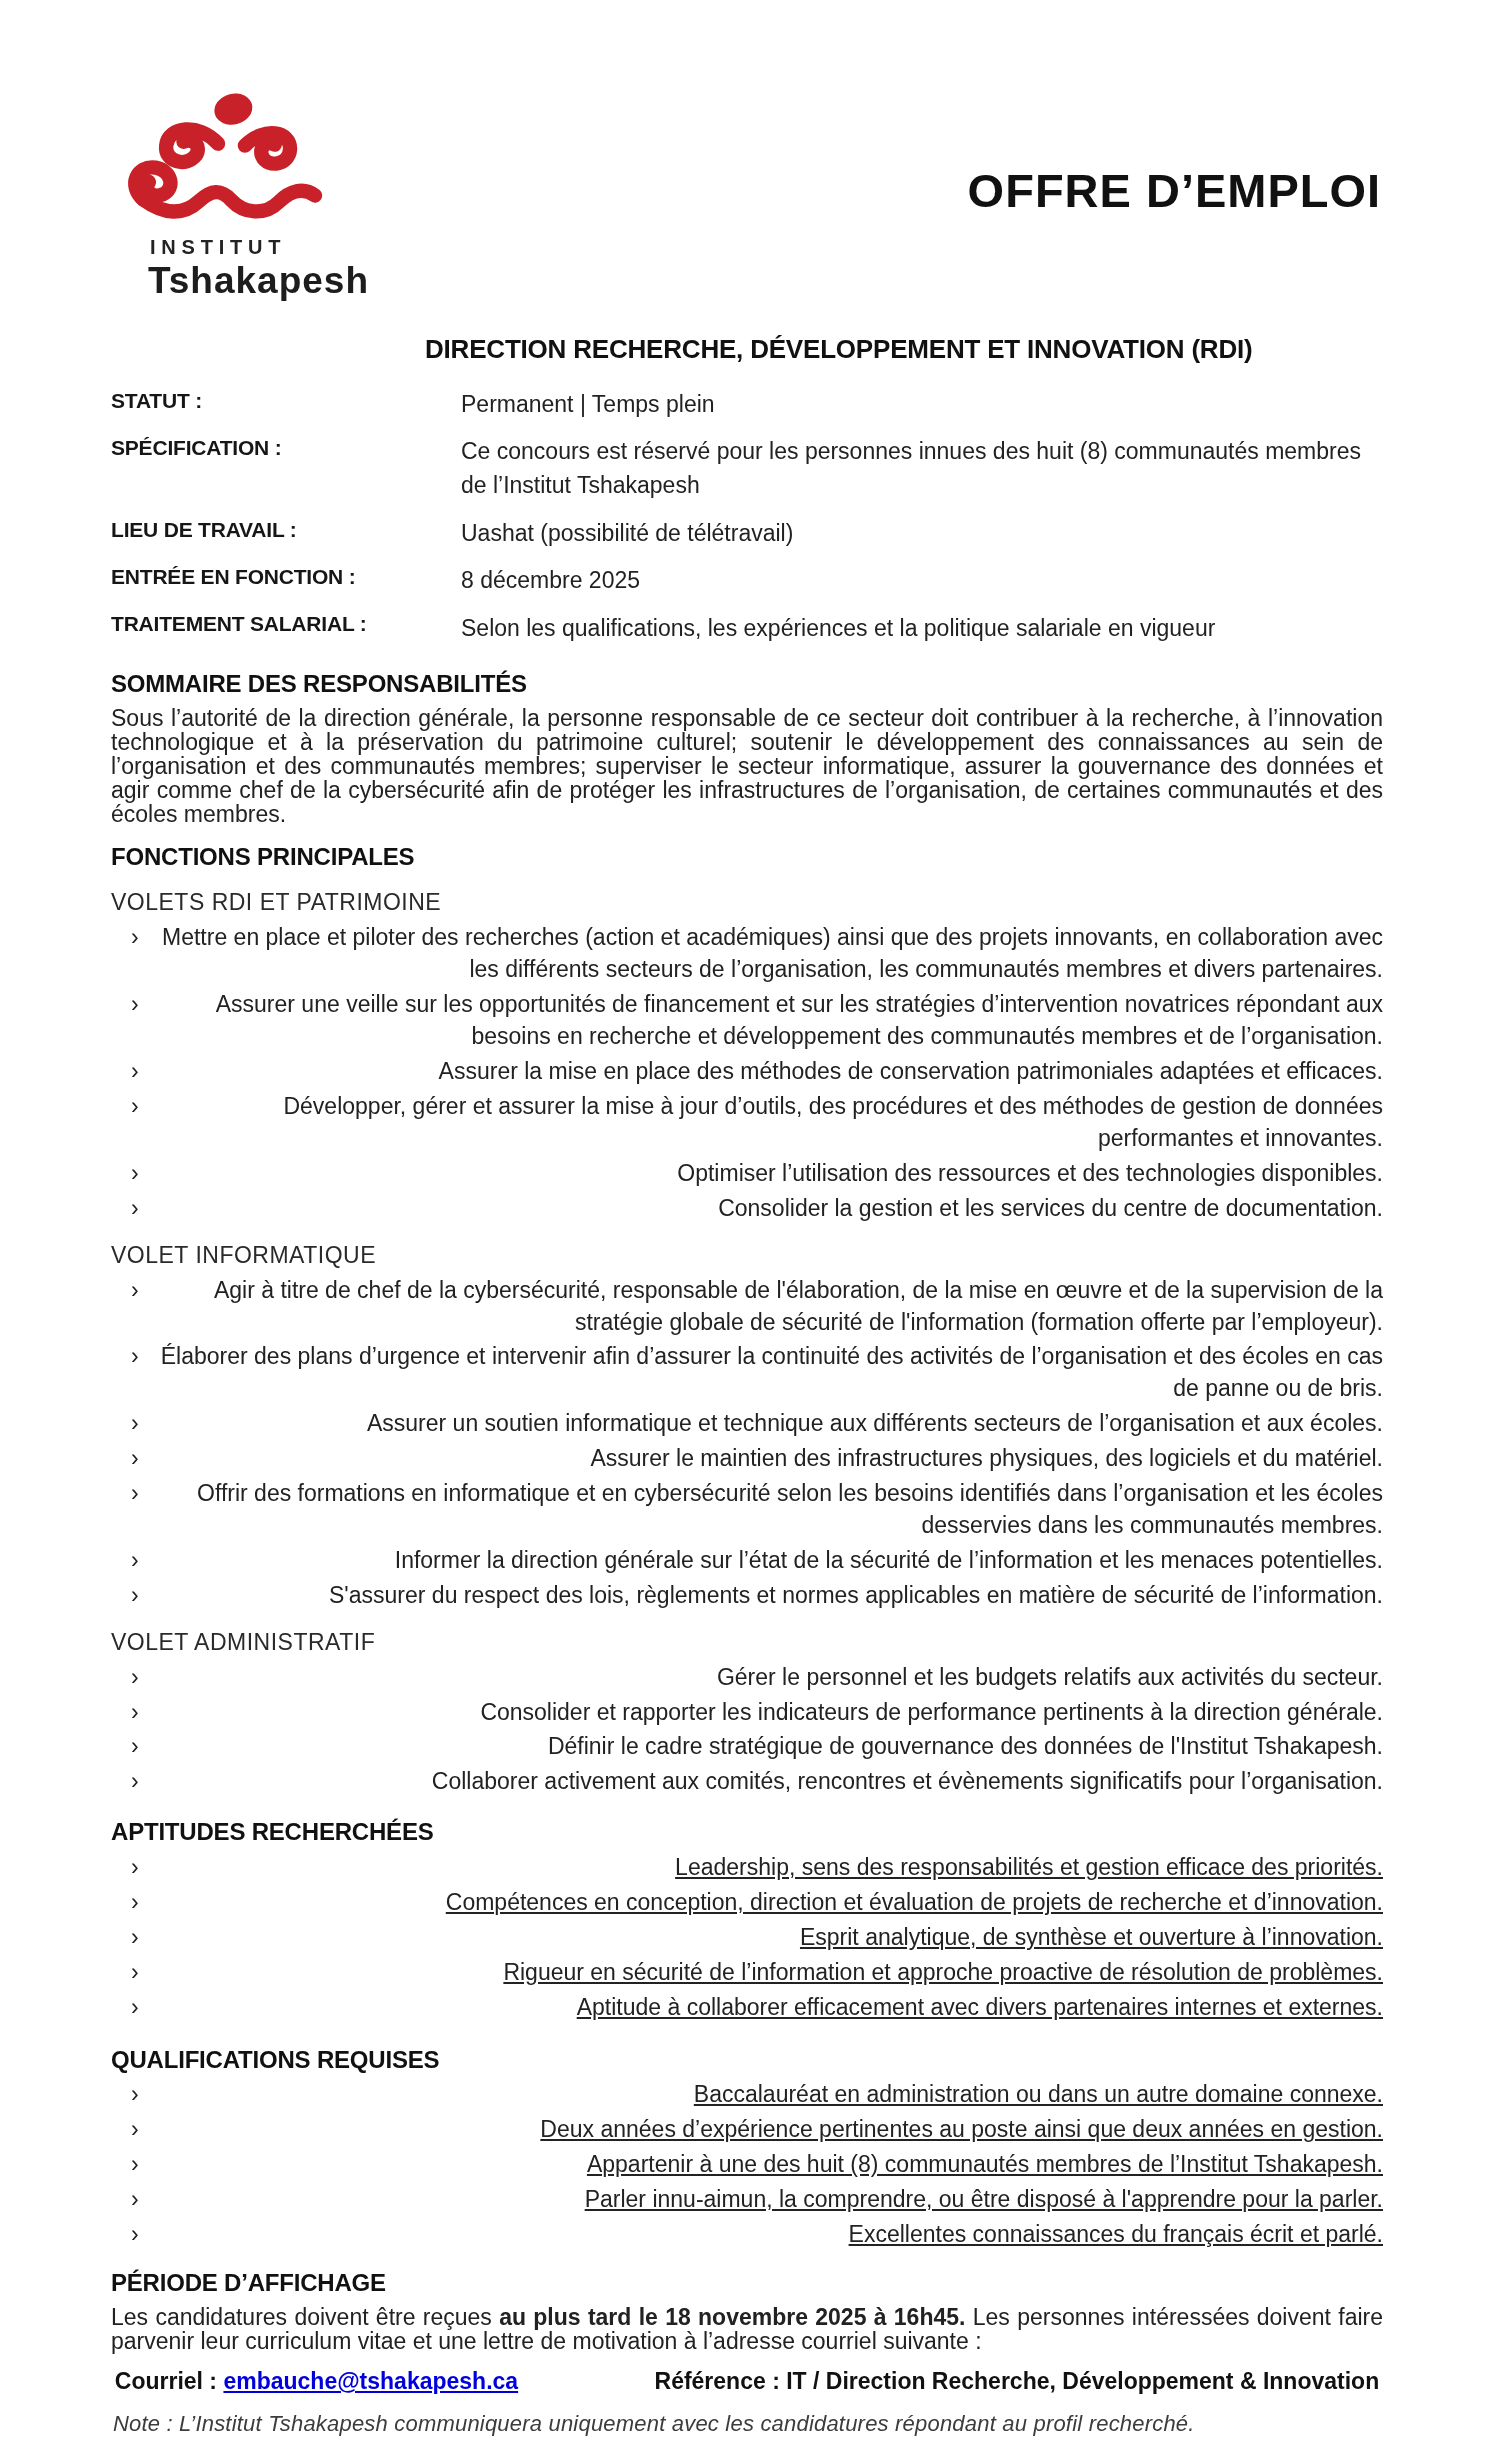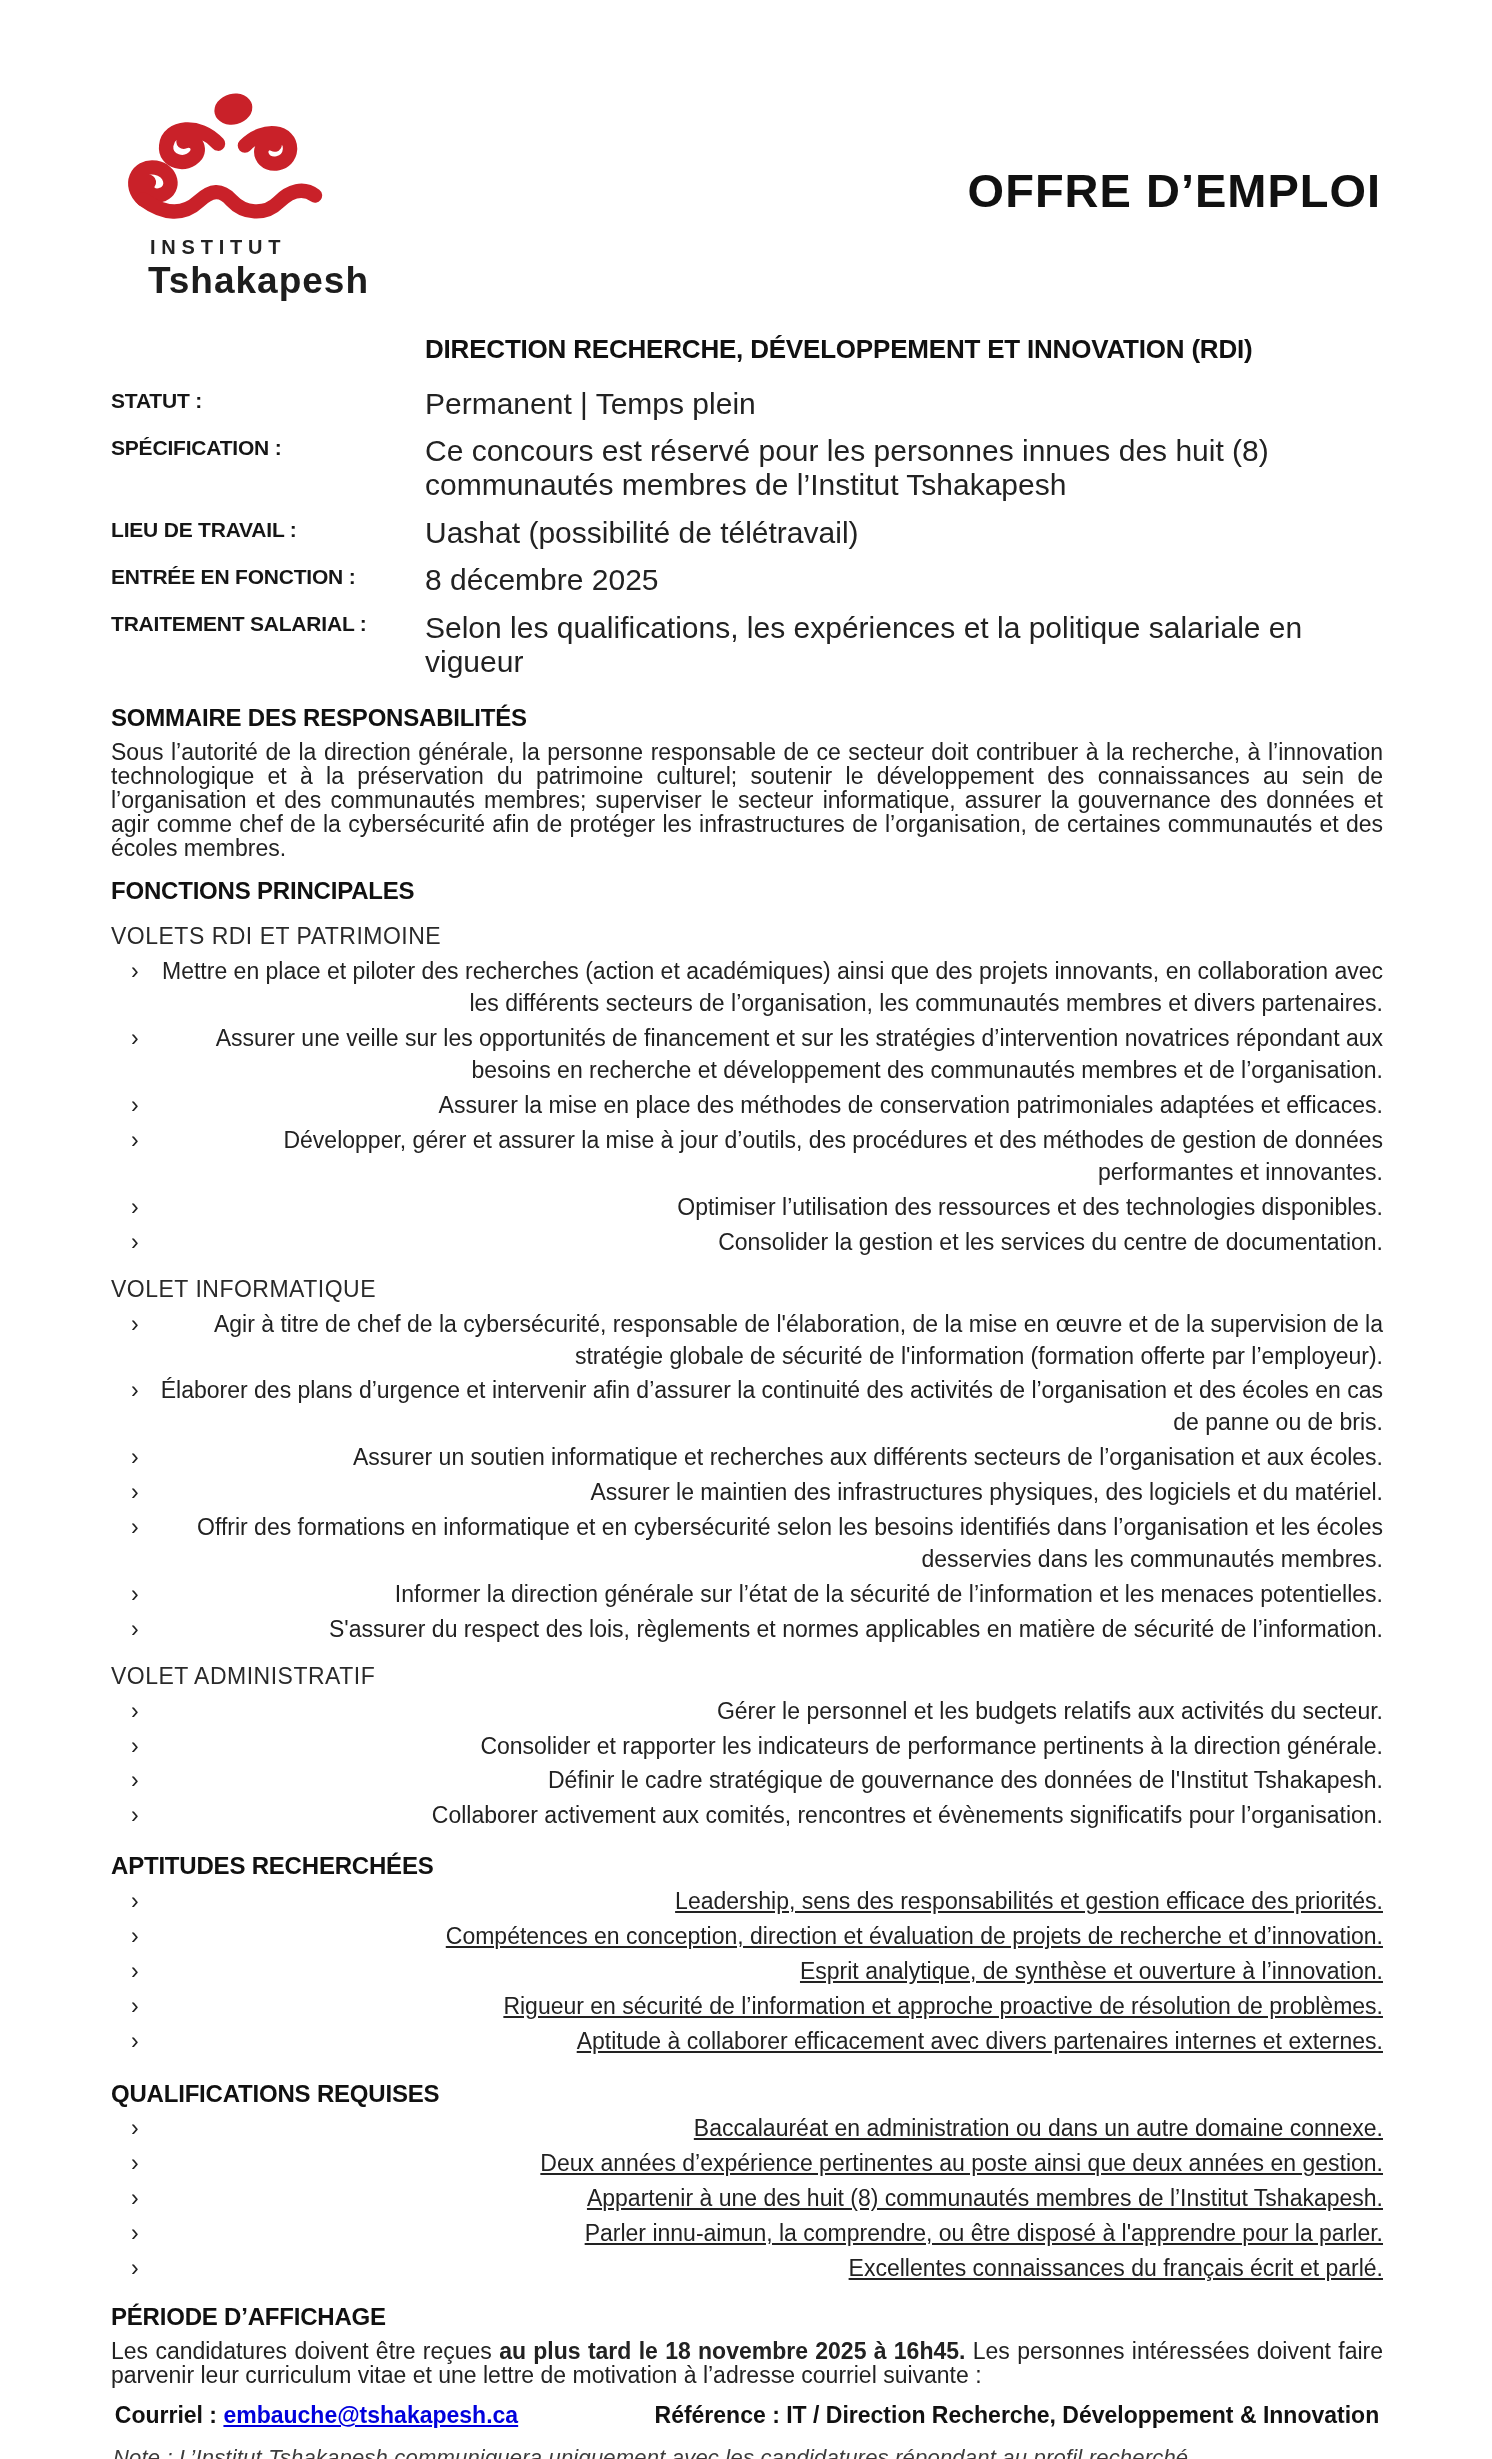--- a/index.html
+++ b/index.html
@@ -39,21 +39,21 @@
   .info-grid {
     display: grid;
     grid-template-columns: 314px 1fr;
     row-gap: 13.4px;
     margin-top: 22px;
   }
   .info-label {
     font-size: 21px; font-weight: 700; letter-spacing: -0.2px; color: #161616;
     padding-top: 1.9px;
   }
-  .info-value { font-size: 30px; line-height: 34px; color: #222; }
+  .info-value { font-size: 23px; line-height: 34px; color: #222; margin-left: 36px; }
 
   
   .section-heading {
     font-size: 24px; font-weight: 700; letter-spacing: -0.2px; color: #111;
   }
   .h-sommaire    { margin-top: 25px; }
   .h-fonctions   { margin-top: 17.3px; }
   .h-aptitudes   { margin-top: 21px; }
   .h-qualifs     { margin-top: 23px; }
   .h-periode     { margin-top: 19px; }
@@ -150,21 +150,21 @@
     <li>Assurer la mise en place des méthodes de conservation patrimoniales adaptées et efficaces.</li>
     <li>Développer, gérer et assurer la mise à jour d’outils, des procédures et des méthodes de gestion de données performantes et innovantes.</li>
     <li>Optimiser l’utilisation des ressources et des technologies disponibles.</li>
     <li>Consolider la gestion et les services du centre de documentation.</li>
   </ul>
 
   <div class="sub-heading">VOLET INFORMATIQUE</div>
   <ul class="bullets">
     <li>Agir à titre de chef de la cybersécurité, responsable de l'élaboration, de la mise en œuvre et de la supervision de la stratégie globale de sécurité de l'information (formation offerte par l’employeur).</li>
     <li>Élaborer des plans d’urgence et intervenir afin d’assurer la continuité des activités de l’organisation et des écoles en cas de panne ou de bris.</li>
-    <li>Assurer un soutien informatique et recherches aux différents secteurs de l’organisation et aux écoles.</li>
+    <li>Assurer un soutien informatique et technique aux différents secteurs de l’organisation et aux écoles.</li>
     <li>Assurer le maintien des infrastructures physiques, des logiciels et du matériel.</li>
     <li>Offrir des formations en informatique et en cybersécurité selon les besoins identifiés dans l’organisation et les écoles desservies dans les communautés membres.</li>
     <li>Informer la direction générale sur l’état de la sécurité de l’information et les menaces potentielles.</li>
     <li>S'assurer du respect des lois, règlements et normes applicables en matière de sécurité de l’information.</li>
   </ul>
 
   <div class="sub-heading">VOLET ADMINISTRATIF</div>
   <ul class="bullets">
     <li>Gérer le personnel et les budgets relatifs aux activités du secteur.</li>
     <li>Consolider et rapporter les indicateurs de performance pertinents à la direction générale.</li>

